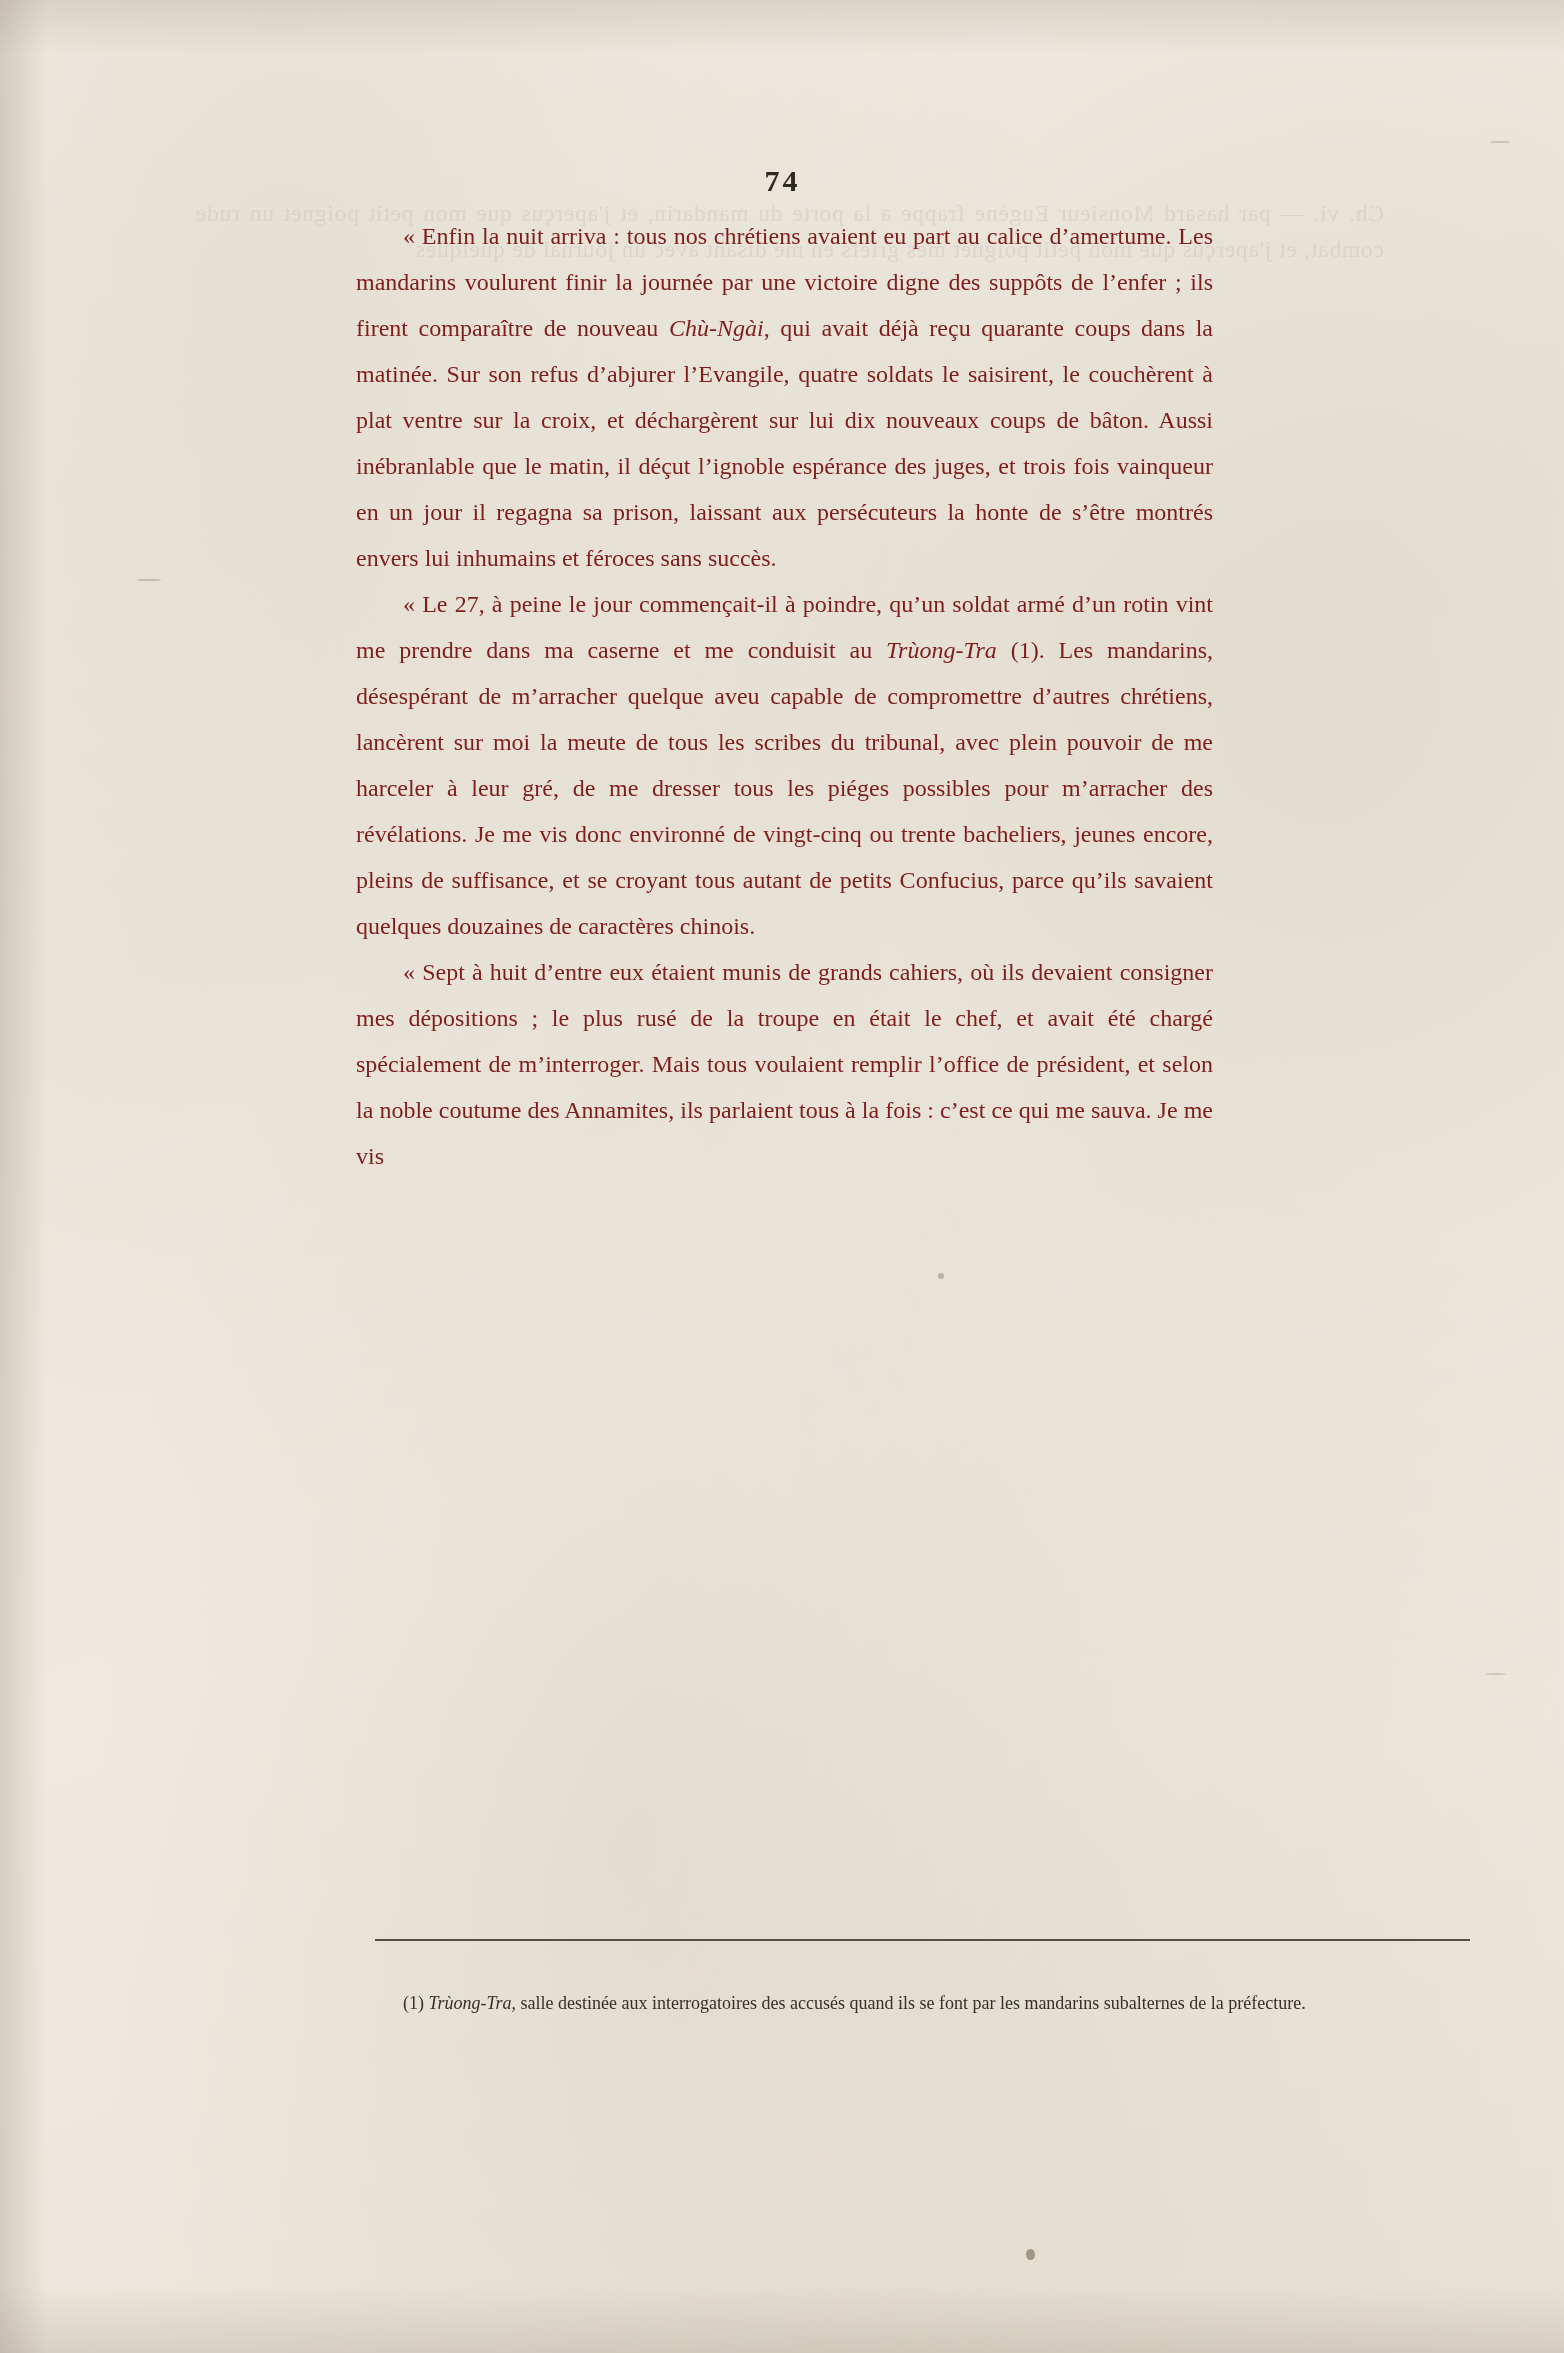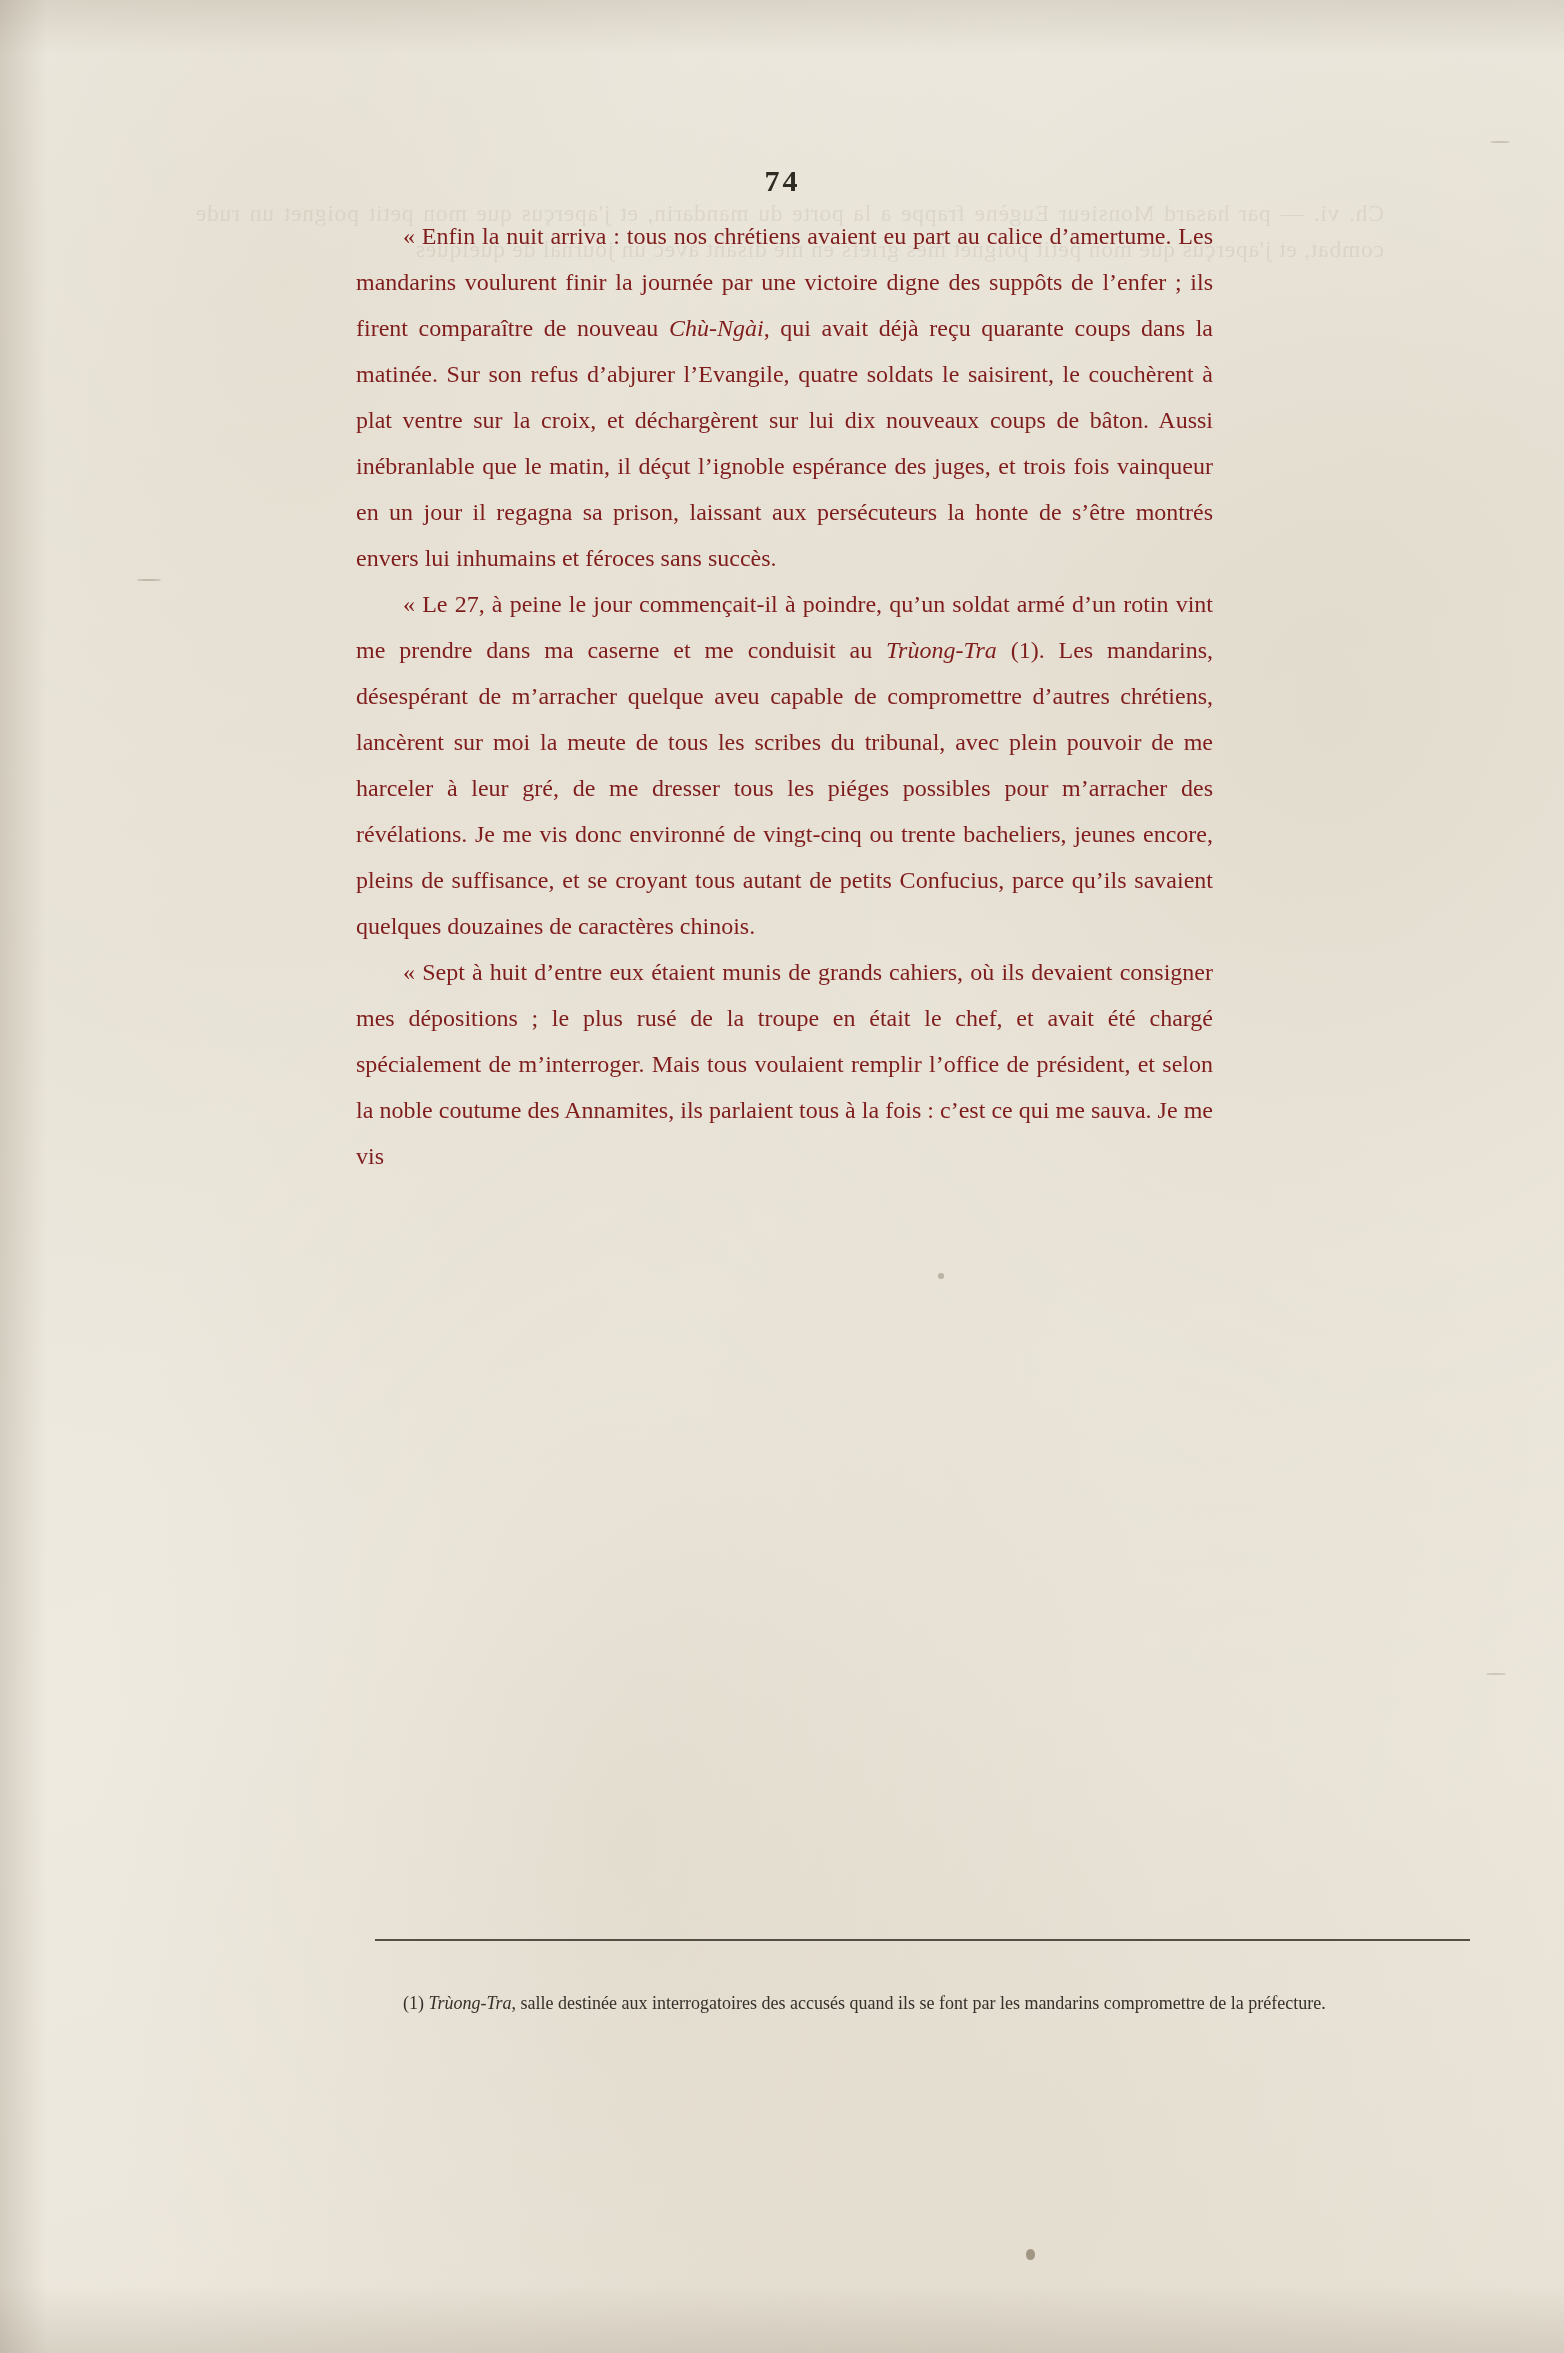--- a/index.html
+++ b/index.html
@@ -153,21 +153,21 @@
   <div class="body-text">
     <p>« Enfin la nuit arriva : tous nos chrétiens avaient eu part au calice d’amertume. Les mandarins voulurent finir la journée par une victoire digne des suppôts de l’enfer ; ils firent comparaître de nouveau <span class="italic">Chù-Ngài</span>, qui avait déjà reçu quarante coups dans la matinée. Sur son refus d’abjurer l’Evangile, quatre soldats le saisirent, le couchèrent à plat ventre sur la croix, et déchargèrent sur lui dix nouveaux coups de bâton. Aussi inébranlable que le matin, il déçut l’ignoble espérance des juges, et trois fois vainqueur en un jour il regagna sa prison, laissant aux persécuteurs la honte de s’être montrés envers lui inhumains et féroces sans succès.</p>
     <p>« Le 27, à peine le jour commençait-il à poindre, qu’un soldat armé d’un rotin vint me prendre dans ma caserne et me conduisit au <span class="italic">Trùong-Tra</span> (1). Les mandarins, désespérant de m’arracher quelque aveu capable de compromettre d’autres chrétiens, lancèrent sur moi la meute de tous les scribes du tribunal, avec plein pouvoir de me harceler à leur gré, de me dresser tous les piéges possibles pour m’arracher des révélations. Je me vis donc environné de vingt-cinq ou trente bacheliers, jeunes encore, pleins de suffisance, et se croyant tous autant de petits Confucius, parce qu’ils savaient quelques douzaines de caractères chinois.</p>
     <p>« Sept à huit d’entre eux étaient munis de grands cahiers, où ils devaient consigner mes dépositions ; le plus rusé de la troupe en était le chef, et avait été chargé spécialement de m’interroger. Mais tous voulaient remplir l’office de président, et selon la noble coutume des Annamites, ils parlaient tous à la fois : c’est ce qui me sauva. Je me vis</p>
   </div>
 
   <div class="rule"></div>
 
   <div class="footnote">
     <span class="fn-indent"></span><span>(1)</span>
-    <span class="italic">Trùong-Tra</span><span>, salle destinée aux interrogatoires des accusés quand ils se font par les mandarins compromettre de la préfecture.</span>
+    <span class="italic">Trùong-Tra</span><span>, salle destinée aux interrogatoires des accusés quand ils se font par les mandarins subalternes de la préfecture.</span>
   </div>
 
   <div class="speck s1"></div>
   <div class="speck s2"></div>
   <div class="speck s3"></div>
   <div class="speck s4"></div>
   <div class="speck s5"></div>
 </div>
 
 <div class="edge-shadow-left"></div>

